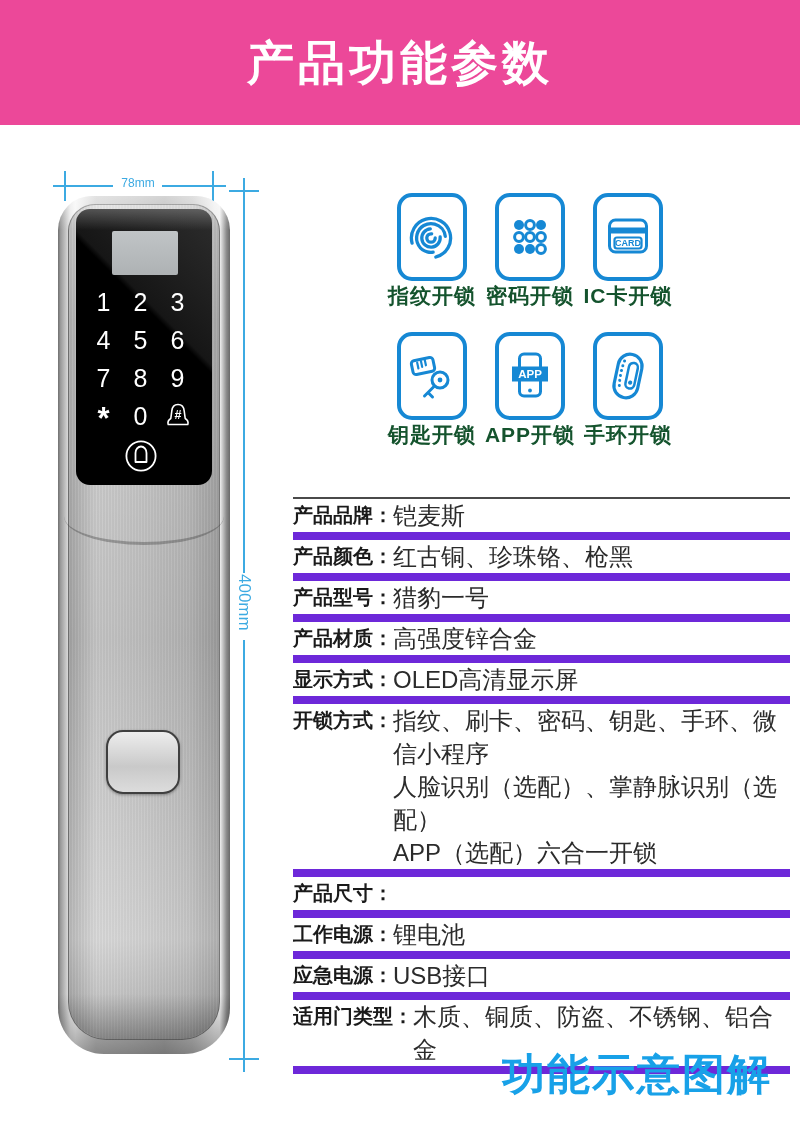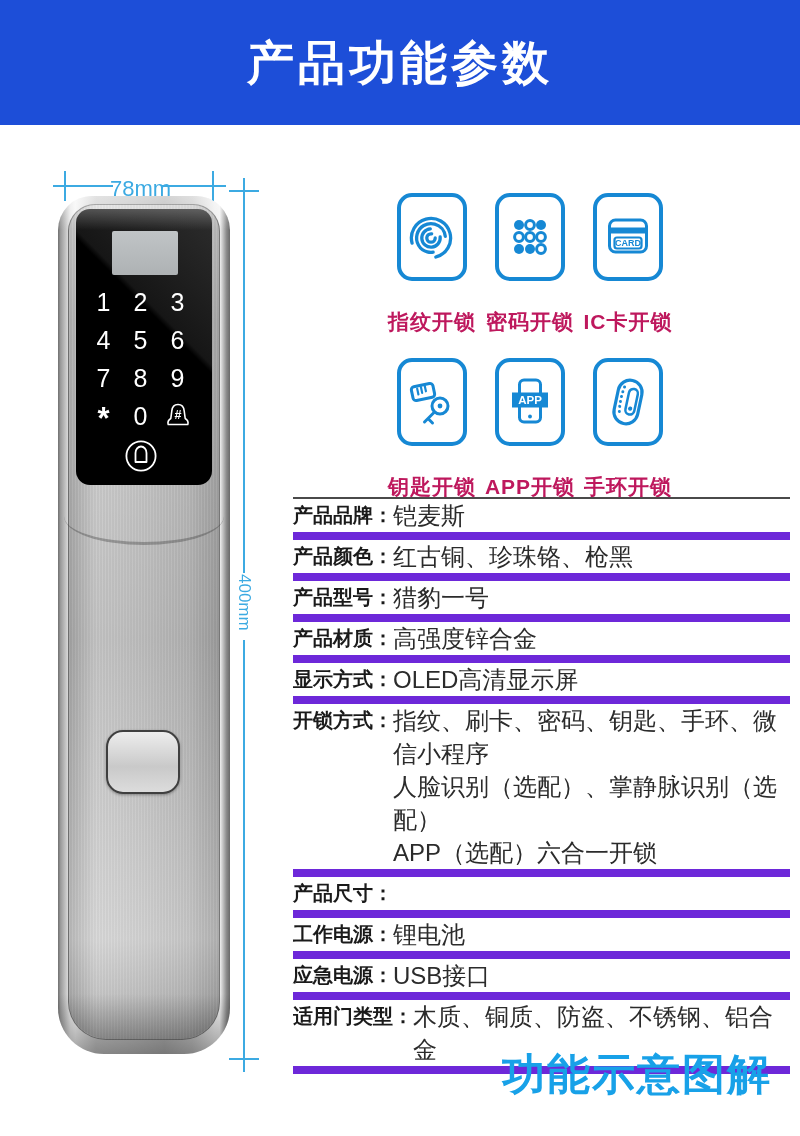--- a/index.html
+++ b/index.html
@@ -1,27 +1,27 @@
 <!DOCTYPE html>
 <html><head>
 <meta charset="utf-8">
 <style>
   html,body{margin:0;padding:0;}
   body{font-family:"Liberation Sans","DejaVu Sans",sans-serif;background:#fff;}
   .page{position:relative;width:800px;height:1136px;background:#fff;overflow:hidden;}
 
   
-  .banner{position:absolute;left:0;top:0;width:800px;height:125px;background:#1d4ed8;}
+  .banner{position:absolute;left:0;top:0;width:800px;height:125px;background:#ec4899;}
   .banner .title{display:block;width:100%;text-align:center;line-height:125px;
     color:#fff;font-size:47px;font-weight:800;letter-spacing:4px;}
 
   
   .dim{position:absolute;color:#3caae2;}
   .dim .seg{position:absolute;background:#3caae2;}
-  .dim-w{left:48px;top:168px;width:182px;height:36px;font-size:22px;}
+  .dim-w{left:48px;top:168px;width:182px;height:36px;font-size:12px;}
   .dim-w .line-l{left:5px;top:17px;width:60px;height:2px;}
   .dim-w .line-r{left:114px;top:17px;width:64px;height:2px;}
   .dim-w .tick-l{left:16px;top:3px;width:2px;height:30px;}
   .dim-w .tick-r{left:164px;top:3px;width:2px;height:30px;}
   .dim-w .dtext{position:absolute;left:62px;top:8px;width:56px;text-align:center;}
   .dim-h{left:228px;top:178px;width:34px;height:898px;font-size:17px;}
   .dim-h .line-t{left:15px;top:0;width:2px;height:395px;}
   .dim-h .line-b{left:15px;top:462px;width:2px;height:432px;}
   .dim-h .tick-t{left:1px;top:12px;width:30px;height:2px;}
   .dim-h .tick-b{left:1px;top:880px;width:30px;height:2px;}
@@ -62,21 +62,21 @@
     border:2px solid #3f3f3f;box-sizing:border-box;
     background:linear-gradient(180deg,#ededed,#c9c9c9 58%,#dcdcdc);
     box-shadow:0 1px 3px rgba(0,0,0,.35);}
 
   
   .features{position:absolute;left:383px;top:193px;width:296px;
     display:grid;grid-template-columns:repeat(3,98px);row-gap:22px;justify-items:center;}
   .feature{display:flex;flex-direction:column;align-items:center;}
   .icon-box{width:70px;height:88px;border:4px solid #1688d4;border-radius:15px;
     box-sizing:border-box;display:flex;align-items:center;justify-content:center;}
-  .feature .flabel{margin-top:27px;color:#be185d;font-size:21px;font-weight:700;letter-spacing:1px;}
+  .feature .flabel{margin-top:1px;color:#14532d;font-size:21px;font-weight:700;letter-spacing:1px;}
   .ic{stroke:#1688d4;fill:none;stroke-linecap:round;stroke-linejoin:round;}
   .icf{fill:#1688d4;stroke:none;}
 
   
   .spec-table{position:absolute;left:293px;top:497px;width:497px;border-top:2px solid #4a4a4a;}
   .spec-row{display:flex;border-bottom:8px solid #6d28d9;padding:0;}
   .spec-label{flex:none;font-weight:700;color:#1a1a1a;font-size:20px;line-height:33px;white-space:nowrap;}
   .spec-value{color:#2b2b2b;font-size:24px;line-height:33px;white-space:pre-line;}
 
   

